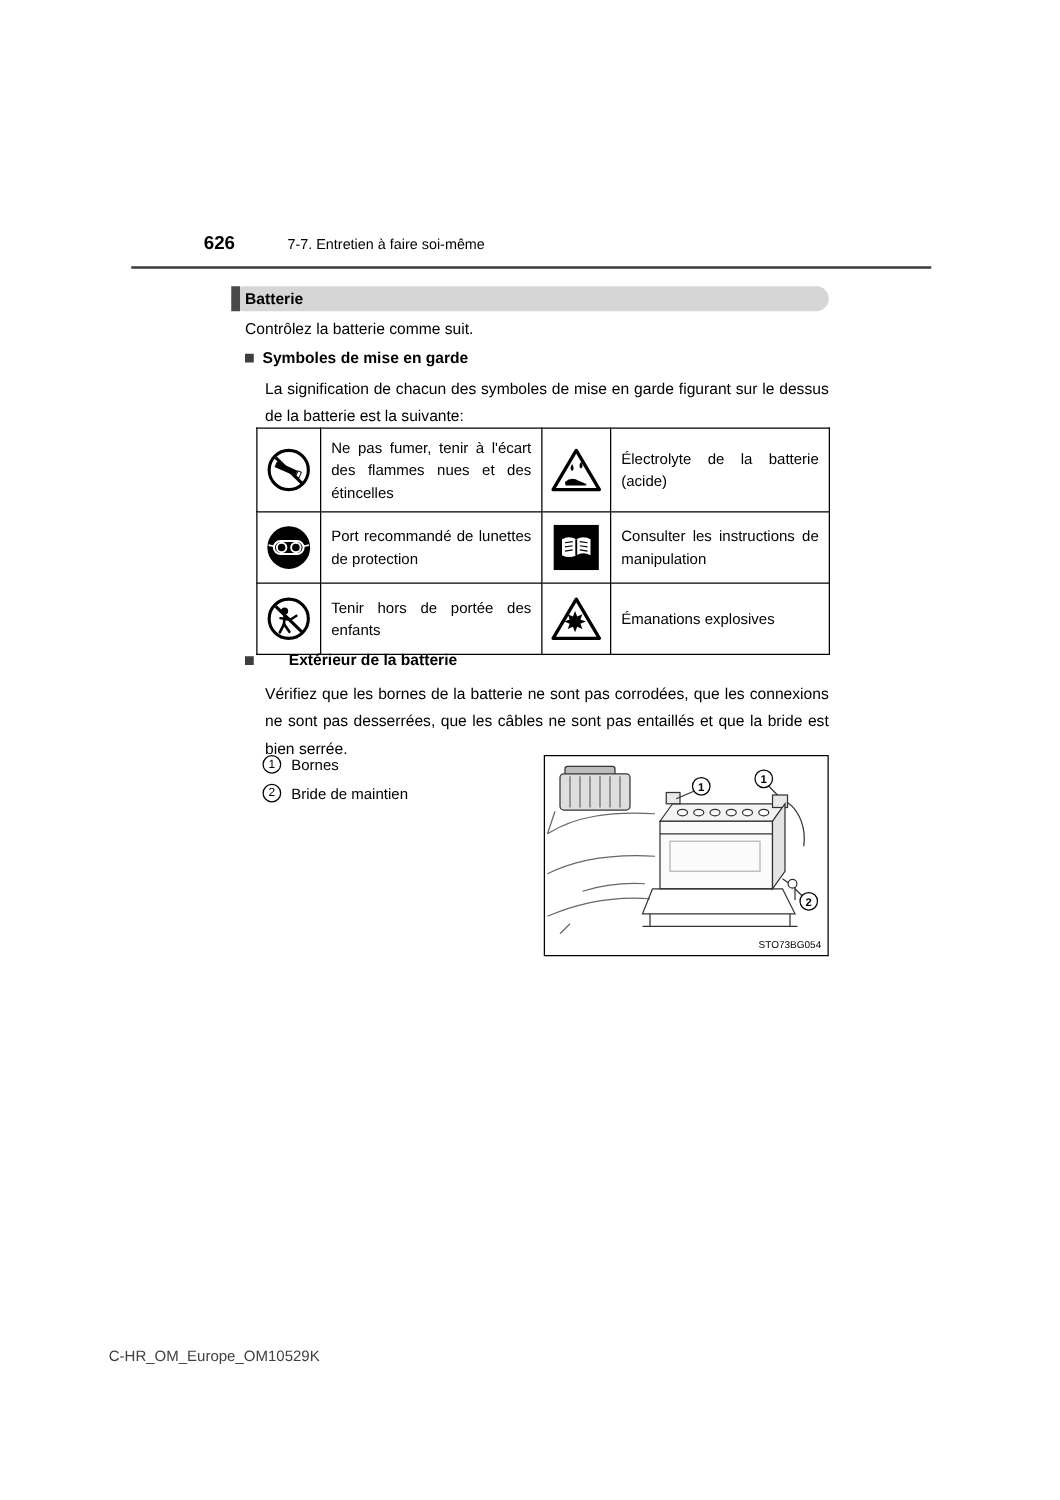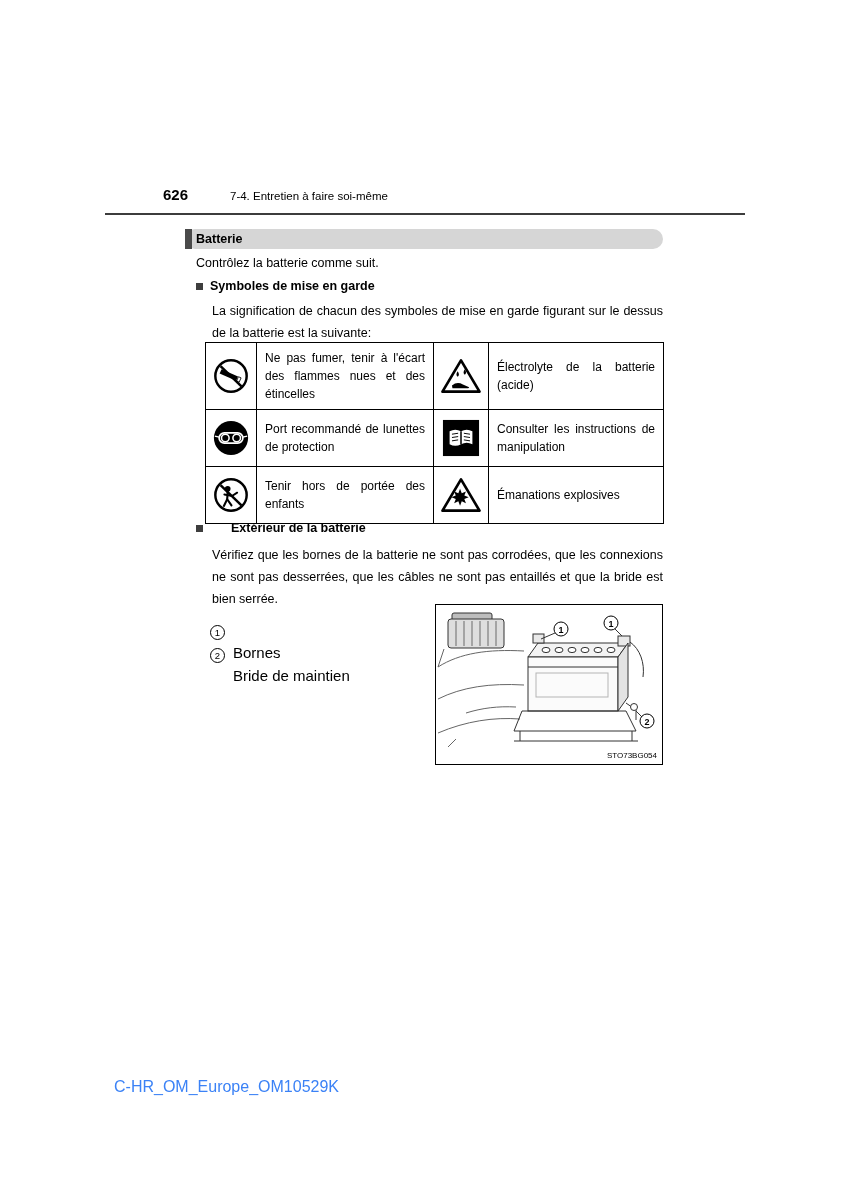--- a/index.html
+++ b/index.html
@@ -42,36 +42,36 @@
   col.c-icon1 { width:51px; }  col.c-text1 { width:177px; }
   col.c-icon2 { width:55px; }  col.c-text2 { width:175px; }
 
   
   .legend-item { position:absolute; left:210px; display:flex; align-items:center; }
   .legend-item.l1 { top:604px; }
   .legend-item.l2 { top:627px; }
   .circle-num { width:15px; height:15px; border:1px solid #000; border-radius:50%;
                 display:inline-flex; align-items:center; justify-content:center;
                 font-size:9.5px; margin-right:8px; flex:0 0 auto; }
-  .legend-label { font-size:15px;margin-top:40px; }
+  .legend-label { font-size:12px; }
 
   
   .figure { position:absolute; left:435px; top:604px; width:228px; height:161px;
             border:1px solid #000; background:#fff; }
   .figure svg { display:block; }
 
-  .footer { position:absolute; left:114px; top:1078px; font-size:16px; color:#3b82f6; }
+  .footer { position:absolute; left:87px; top:1078px; font-size:12px; color:#404040; }
 </style>
 </head>
 <body>
 
 <div class="page">
 
   <span class="page-num">626</span>
-  <span class="section-title">7-4. Entretien à faire soi-même</span>
+  <span class="section-title">7-7. Entretien à faire soi-même</span>
   <div class="header-rule"></div>
 
   <div class="title-bar">
     <span class="title-accent"></span>
     <span class="title-text">Batterie</span>
   </div>
 
   <p class="intro">Contrôlez la batterie comme suit.</p>
 
   <div class="subheading first">

